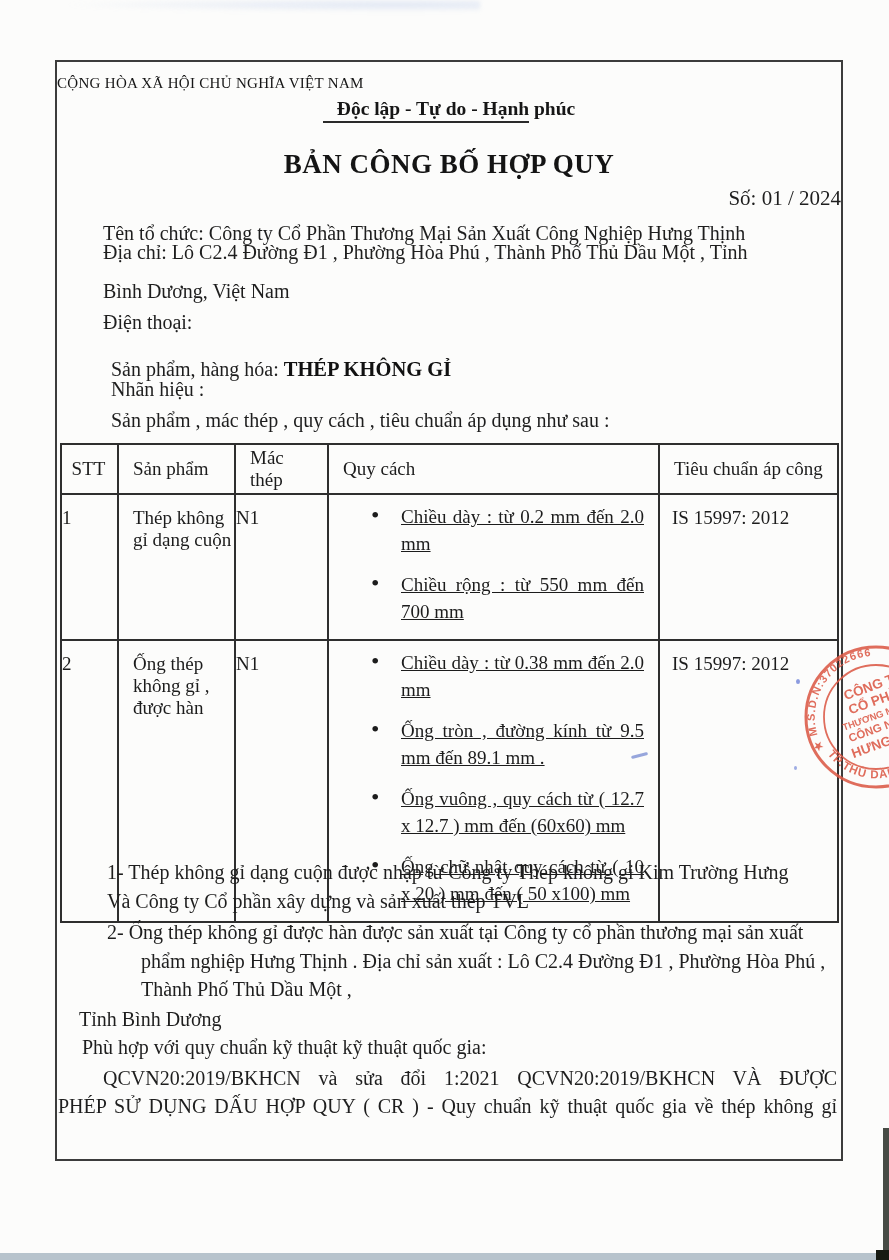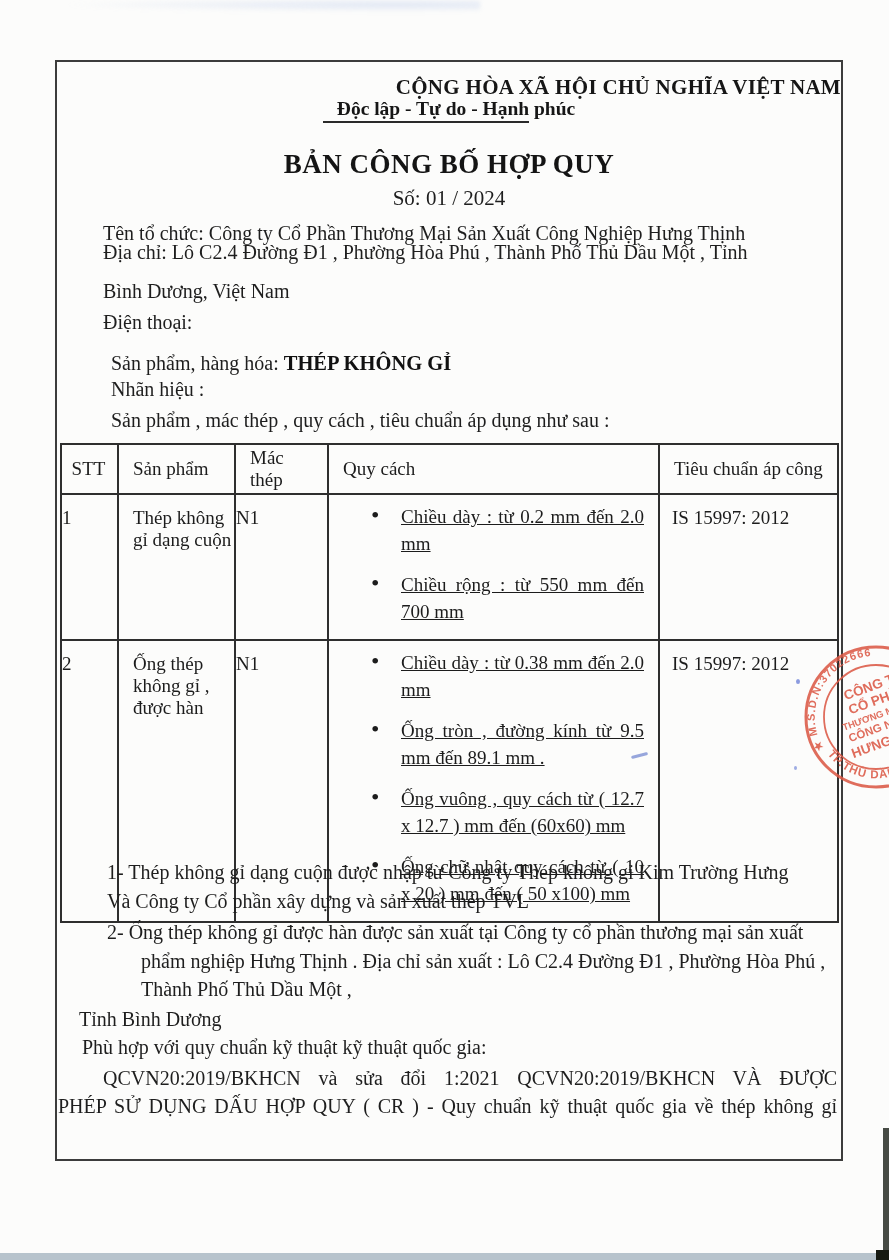--- a/index.html
+++ b/index.html
@@ -17,42 +17,42 @@
     pointer-events:none;
   }
   .frame {
     position:absolute; left:55px; top:60px; width:788px; height:1101px;
     border:2px solid #3c3c3c;
     background:transparent;
   }
   
   .country {
     position:absolute; top:13px; left:0; width:100%;
-    text-align:right; font-weight:bold; font-size:21px; letter-spacing:.3px; color:#161616;
+    text-align:left; font-weight:normal; font-size:15px; letter-spacing:.3px; color:#161616;
   }
   .motto {
     position:absolute; top:36px; left:0; width:100%;
     text-align:center; font-weight:bold; font-size:19.5px; color:#161616;
   }
   .motto .u { border-bottom:2px solid #2a2a2a; padding-left:14px; padding-bottom:2px; }
   .doc-title {
     position:absolute; top:87px; left:0; width:100%;
     text-align:center; font-weight:bold; font-size:27px; letter-spacing:.5px; color:#141414;
   }
   .doc-no {
     position:absolute; top:124px; left:0; width:100%;
-    text-align:center; font-size:21px;
+    text-align:right; font-size:21px;
   }
   
   .pline { position:absolute; font-size:20px; line-height:29px; white-space:nowrap; }
   .p-org   { top:157px; left:46px; }
   .p-addr1 { top:176px; left:46px; }
   .p-addr2 { top:215px; left:46px; }
   .p-phone { top:246px; left:46px; }
-  .p-product { top:287px; left:54px; }
+  .p-product { top:293px; left:54px; }
   .p-product b { font-size:20.5px; color:#111; }
   .p-brand { top:313px; left:54px; }
   .p-intro { top:344px; left:54px; }
   
   .spec-table {
     position:absolute; top:381px; left:3px;
     width:777px; border-collapse:collapse; table-layout:fixed;
     font-size:19px; color:#1c1c1c;
   }
   .spec-table td, .spec-table th {

